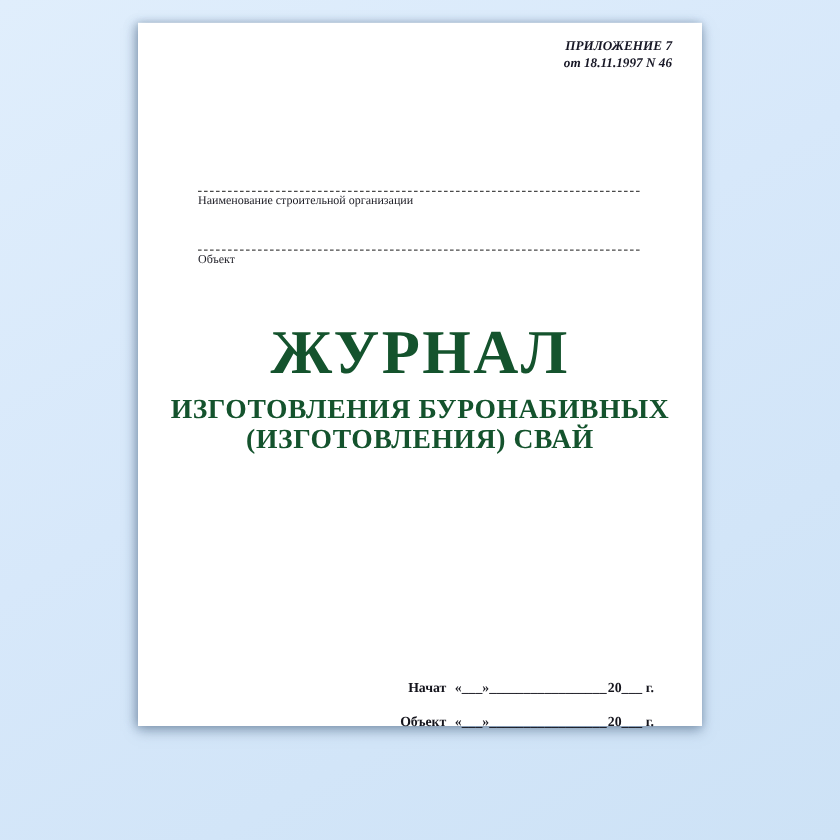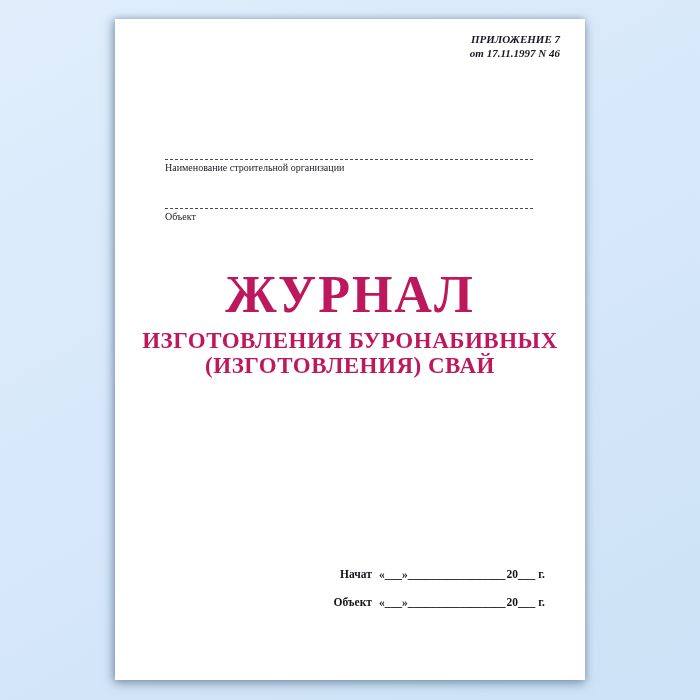--- a/index.html
+++ b/index.html
@@ -14,21 +14,21 @@
     position: relative;
     width: 700px;
     height: 700px;
     background: linear-gradient(150deg, #e0eefc 0%, #d7e8fa 45%, #cde2f6 100%);
   }
   .page {
     position: absolute;
     left: 115px;
     top: 19px;
     width: 470px;
-    height: 661px;
+    height: 586px;
     background: #ffffff;
     box-shadow: 0 4px 10px rgba(96, 120, 148, 0.55),
                 0 0 6px rgba(110, 135, 162, 0.40),
                 -4px 0 8px rgba(110, 135, 162, 0.30);
     color: #15151d;
   }
   
   .header-block {
     position: absolute;
     top: 14px;
@@ -59,21 +59,21 @@
     line-height: 12px;
     color: #1c1c24;
   }
   
   .title-block {
     position: absolute;
     top: 250px;
     left: 0;
     right: 0;
     text-align: center;
-    color: #be185d;
+    color: #14532d;
   }
   .title-main {
     font-size: 52px;
     line-height: 52px;
     font-weight: bold;
     letter-spacing: 2px;
   }
   .title-sub {
     font-size: 23px;
     line-height: 25px;
@@ -100,21 +100,21 @@
   .date-row .era { margin-left: 3px; }
 </style>
 </head>
 <body>
 
 <div class="canvas">
   <div class="page">
 
     <div class="header-block">
       <div>ПРИЛОЖЕНИЕ 7</div>
-      <div>от 17.11.1997 N 46</div>
+      <div>от 18.11.1997 N 46</div>
     </div>
 
     <div class="field field-org">
       <div class="rule"></div>
       <div class="caption">Наименование строительной организации</div>
     </div>
 
     <div class="field field-obj">
       <div class="rule"></div>
       <div class="caption">Объект</div>

